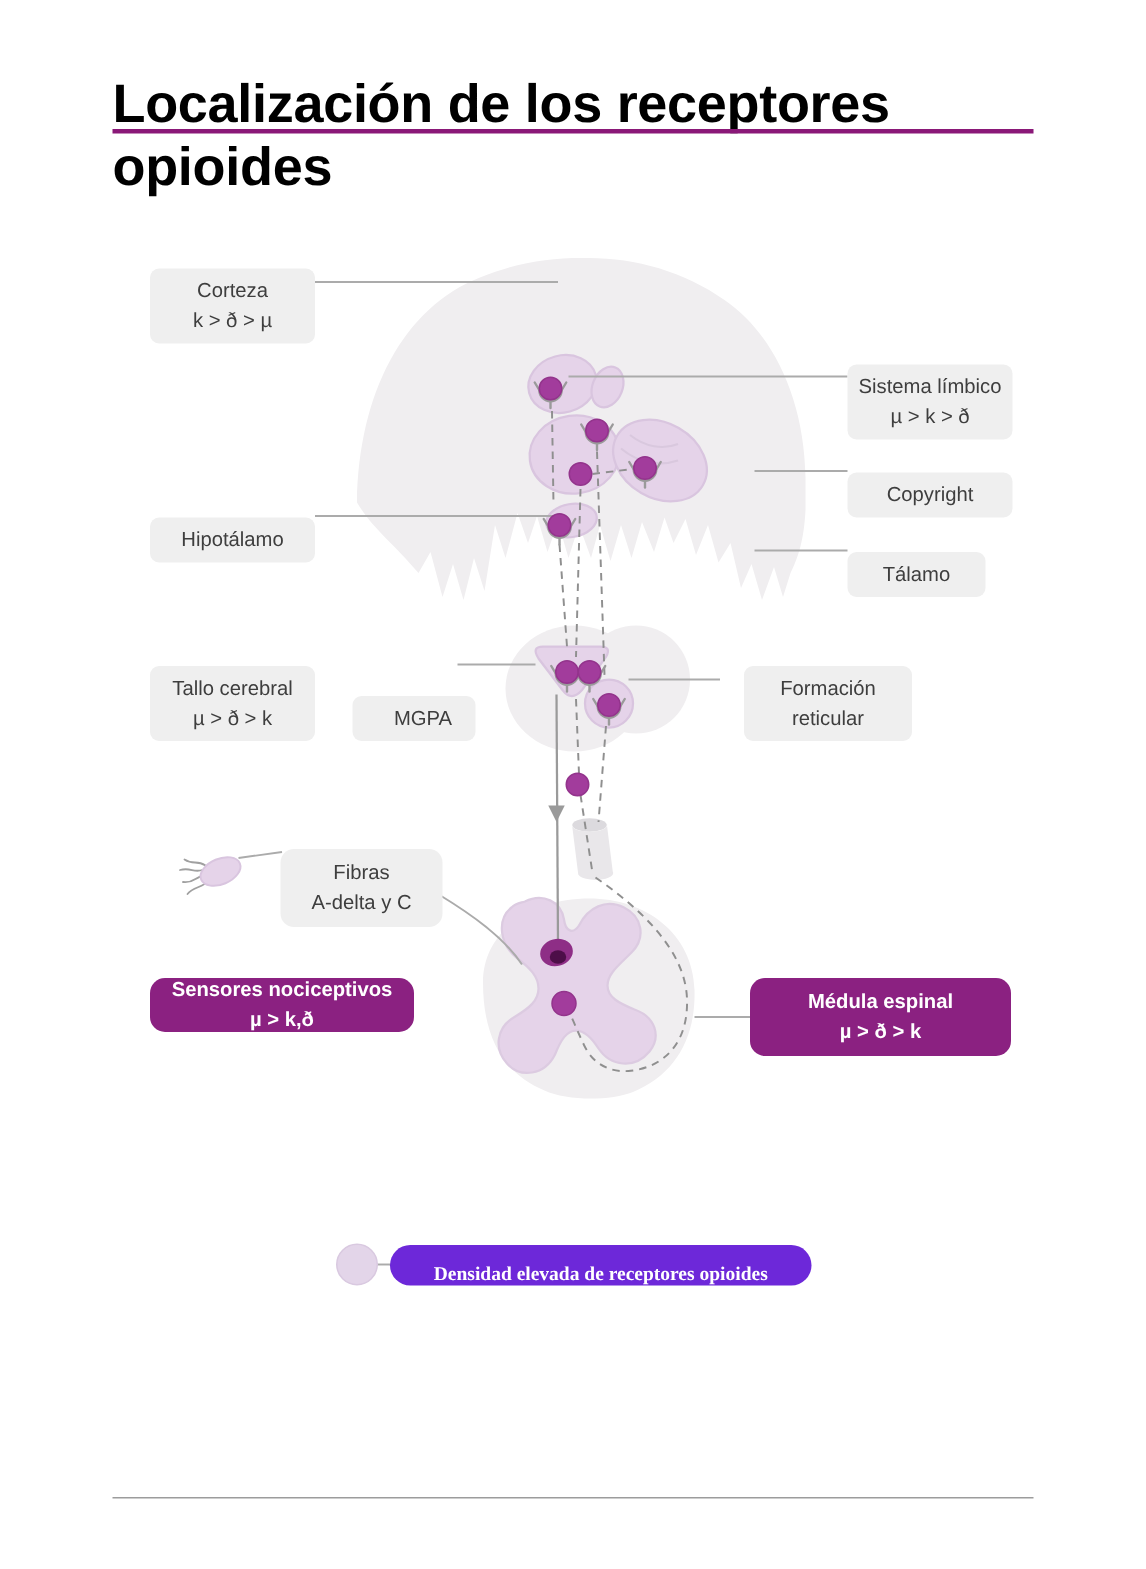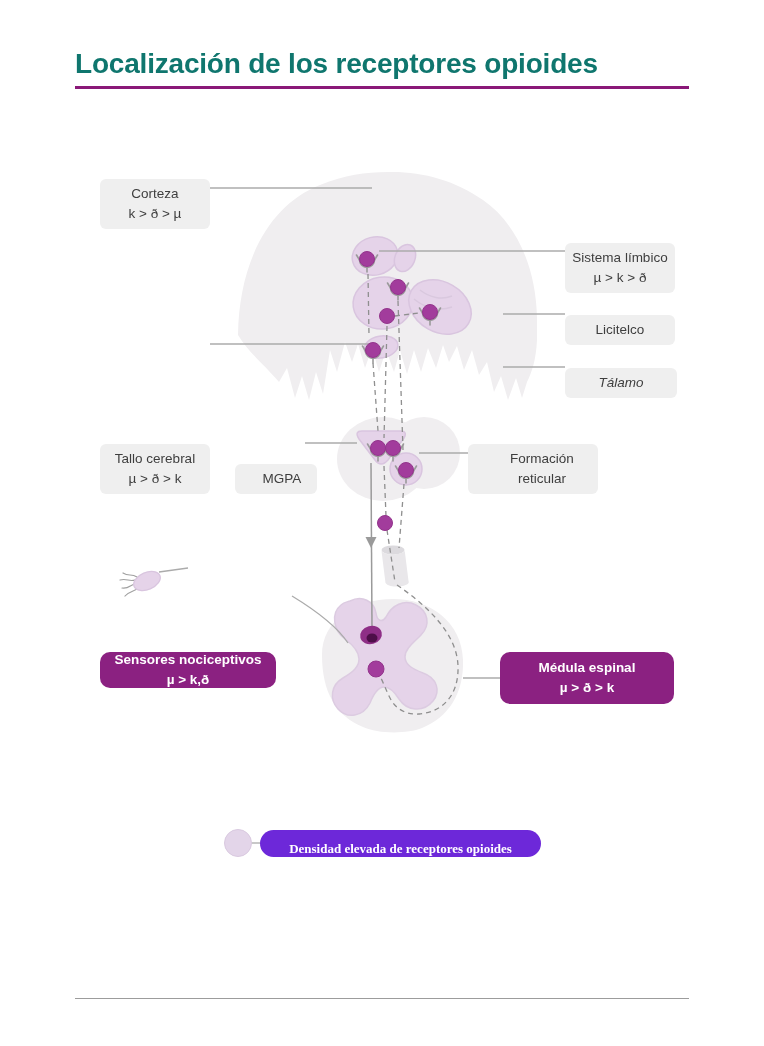--- a/index.html
+++ b/index.html
@@ -1,41 +1,41 @@
 <!DOCTYPE html>
 <html lang="es"><head>
 <meta charset="utf-8">
 <style>
   html,body{margin:0;padding:0;background:#fff;}
   body{font-family:"Liberation Sans","DejaVu Sans",sans-serif;}
   #page{position:relative;width:764px;height:1046px;background:#ffffff;overflow:hidden;}
   #art{position:absolute;left:0;top:0;z-index:1;}
   .title{position:absolute;left:75px;top:48px;width:620px;margin:0;
-         font-size:28px;font-weight:bold;color:#0f766e;letter-spacing:-0.2px;z-index:2;}
+         font-size:36px;font-weight:bold;color:#000000;letter-spacing:-0.2px;z-index:2;}
   .title-rule{position:absolute;left:75px;top:86px;width:614px;height:3px;background:#8A1878;z-index:2;}
   .gbox{position:absolute;display:flex;flex-direction:column;justify-content:center;align-items:center;
         background:#EFEFEF;border-radius:6px;color:#3E3E3E;font-size:13.5px;line-height:1.45;
         text-align:center;z-index:2;margin-top:16px;}
   .gbox span{display:block;}
   .pbox{position:absolute;display:flex;flex-direction:column;justify-content:center;align-items:center;
         background:#8B2181;border-radius:10px;color:#ffffff;font-size:13.5px;font-weight:bold;
         line-height:1.5;text-align:center;z-index:2;}
   .badge{position:absolute;display:flex;justify-content:center;align-items:flex-end;
          background:#6d28d9;border-radius:14px;color:#ffffff;font-size:13px;font-weight:bold;z-index:2;font-family:Liberation Serif, serif;}
   .footer-rule{position:absolute;left:75px;top:998px;width:614px;height:1px;background:#9C9C9C;z-index:2;}
   .footer-text{position:absolute;left:75px;top:1005px;font-size:11px;color:#606060;z-index:2;}
   
   #box-corteza{left:100px;top:163px;width:110px;height:50px;}
   #box-limbico{left:565px;top:227px;width:110px;height:50px;}
   #box-estriado{left:565px;top:299px;width:110px;height:30px;}
   #box-hipotalamo{left:100px;top:329px;width:110px;height:30px;}
-  #box-talamo{left:565px;top:352px;width:112px;height:30px;font-style:italic;}
+  #box-talamo{left:565px;top:352px;width:92px;height:30px;}
   #box-tallo{left:100px;top:428px;width:110px;height:50px;}
   #box-mgpa{left:235px;top:448px;width:70px;height:30px;padding-left:12px;}
-  #box-reticular{left:468px;top:428px;width:112px;height:50px;padding-left:18px;}
+  #box-reticular{left:496px;top:428px;width:112px;height:50px;}
   #box-fibras{left:187px;top:550px;width:108px;height:52px;border-radius:9px;}
   #box-sensores{left:100px;top:652px;width:176px;height:36px;}
   #box-medula{left:500px;top:652px;width:174px;height:52px;}
   #legend-badge{left:260px;top:830px;width:281px;height:27px;}
 </style>
 </head>
 <body>
 
 <div id="page">
 
@@ -171,36 +171,43 @@
 
   <div class="gbox" id="box-corteza">
     <span>Corteza</span>
     <span>k &gt; ð &gt; µ</span>
   </div>
   <div class="gbox" id="box-limbico">
     <span>Sistema límbico</span>
     <span>µ &gt; k &gt; ð</span>
   </div>
   <div class="gbox" id="box-estriado">
-    <span>Licitelco</span>
+    <span>Copyright</span>
+  </div>
+  <div class="gbox" id="box-hipotalamo">
+    <span>Hipotálamo</span>
   </div>
   <div class="gbox" id="box-talamo">
     <span>Tálamo</span>
   </div>
   <div class="gbox" id="box-tallo">
     <span>Tallo cerebral</span>
     <span>µ &gt; ð &gt; k</span>
   </div>
   <div class="gbox" id="box-mgpa">
     <span>MGPA</span>
   </div>
   <div class="gbox" id="box-reticular">
     <span>Formación</span>
     <span>reticular</span>
   </div>
+  <div class="gbox" id="box-fibras">
+    <span>Fibras</span>
+    <span>A-delta y C</span>
+  </div>
 
   <div class="pbox" id="box-sensores">
     <span>Sensores nociceptivos</span>
     <span>µ &gt; k,ð</span>
   </div>
   <div class="pbox" id="box-medula">
     <span>Médula espinal</span>
     <span>µ &gt; ð &gt; k</span>
   </div>
 

